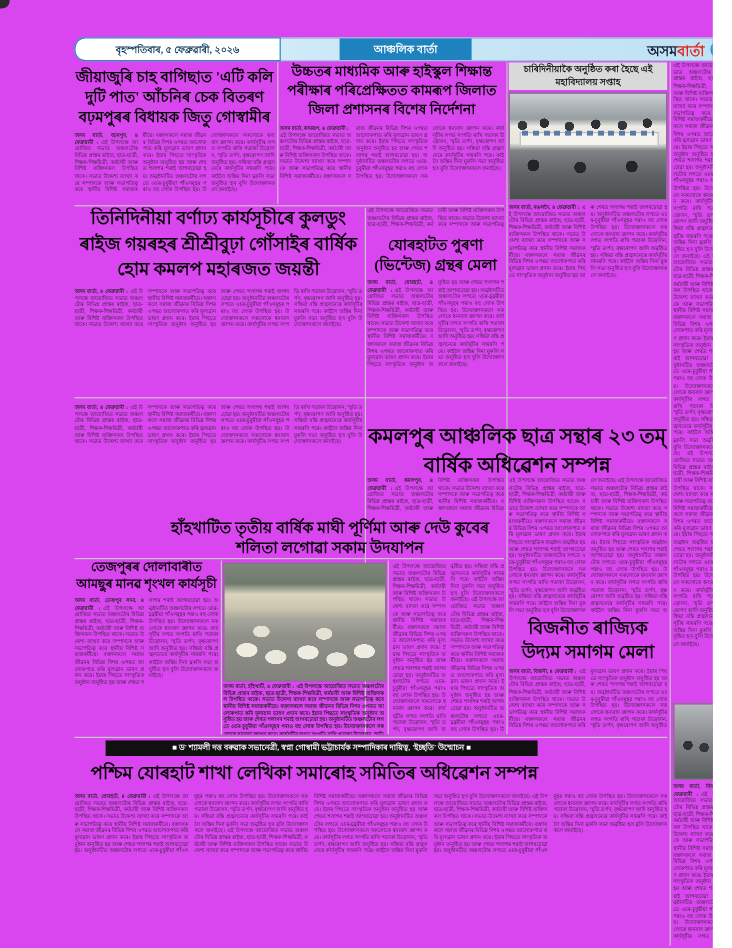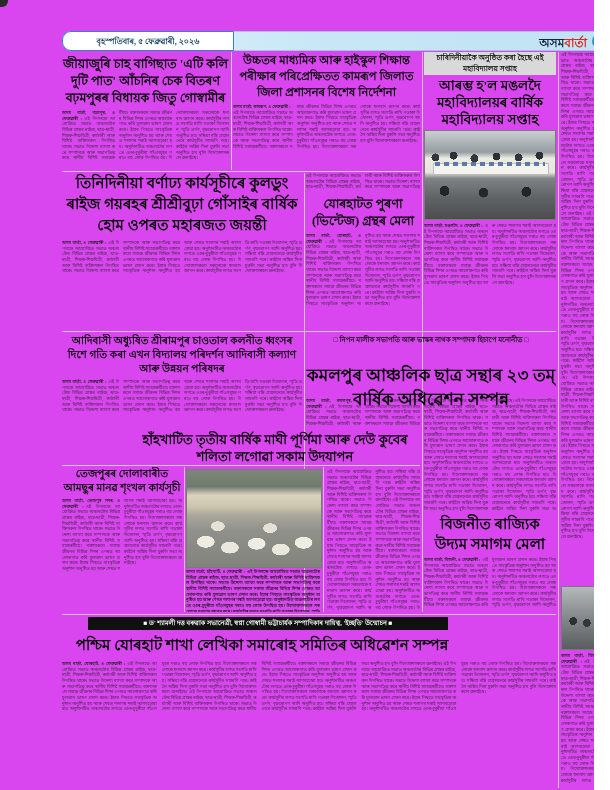--- a/index.html
+++ b/index.html
@@ -72,20 +72,21 @@
 </style>
 </head>
 <body>
 
 <div class="page">
 
   <div class="abs scan-mark" style="left:0;top:0;"></div>
 
   <div class="abs hdr-strip" style="left:62px;top:31px;width:546px;height:18px;">
     <div class="abs date-pill" style="left:-1px;top:-1px;width:170px;height:18px;">বৃহস্পতিবাৰ, ৫ ফেব্ৰুৱাৰী, ২০২৬</div>
+    <div class="abs section-box" style="left:220px;top:0;width:110px;height:18px;">আঞ্চলিক বাৰ্তা</div>
     <div class="abs masthead" style="right:22px;top:2px;">
       <span class="mast-b">অসম</span><span class="mast-r">বাৰ্তা</span>
     </div>
     <div class="abs page-circle" style="right:1px;top:1px;">৩</div>
   </div>
 
   <div class="vr" style="left:231px;top:52px;height:118px;"></div>
   <div class="vr" style="left:422px;top:52px;height:560px;"></div>
   <div class="vr" style="left:558px;top:52px;height:736px;"></div>
   <div class="vr" style="left:304px;top:173px;height:439px;"></div>
@@ -105,21 +106,20 @@
 
   <section class="abs" style="left:233px;top:52px;width:187px;height:118px;">
     <div class="hl" style="font-size:11.5px;line-height:16px;height:48px;">উচ্চতৰ মাধ্যমিক আৰু হাইস্কুল শিক্ষান্ত পৰীক্ষাৰ পৰিপ্ৰেক্ষিতত কামৰূপ জিলাত জিলা প্ৰশাসনৰ বিশেষ নিৰ্দেশনা</div>
     <p class="body-txt c3" style="margin:4px 0 0;height:64px;">
       <b class="dl">অসম বাৰ্তা, কামৰূপ, ৪ ফেব্ৰুৱাৰী :</b><span>এই উপলক্ষে আয়োজিত সভাত অঞ্চলটোৰ বিভিন্ন প্ৰান্তৰ ৰাইজ, ছাত্ৰ-ছাত্ৰী, শিক্ষক-শিক্ষয়িত্ৰী, কৰ্মচাৰী আৰু বিশিষ্ট ব্যক্তিসকল উপস্থিত থাকে। সভাত উদ্দেশ্য ব্যাখ্যা কৰে সম্পাদকে আৰু সভাপতিত্ব কৰে স্থানীয় বিশিষ্ট সমাজকৰ্মীয়ে। বক্তাসকলে সমাজ জীৱনৰ বিভিন্ন দিশৰ ওপৰত আলোকপাত কৰি মূল্যৱান ভাষণ প্ৰদান কৰে। ইয়াৰ পিছতে সাংস্কৃতিক অনুষ্ঠান অনুষ্ঠিত হয় আৰু শেষত শলাগৰ শৰাই আগবঢ়োৱা হয়। অনুষ্ঠানটিত অঞ্চলটোৰ লগতে ওচৰ-চুবুৰীয়া গাঁওসমূহৰ পৰাও বহু লোক উপস্থিত হয়। উদ্যোক্তাসকলে সকলোকে ধন্যবাদ জ্ঞাপন কৰে। কাৰ্যসূচীৰ লগত সংগতি ৰাখি পতাকা উত্তোলন, স্মৃতি তৰ্পণ, বৃক্ষৰোপণ আদি অনুষ্ঠিত হয়। সন্ধিয়া বন্তি প্ৰজ্বলনেৰে কাৰ্যসূচীৰ সামৰণি পৰে। কাইলৈ অন্তিম দিনা মুকলি সভা অনুষ্ঠিত হ'ব বুলি উদ্যোক্তাসকলে জনাইছে।</span>
     </p>
   </section>
 
   <section class="abs" style="left:424px;top:52px;width:132px;height:278px;">
     <div class="kicker-gray">চাৰিদিনীয়াকৈ অনুষ্ঠিত কৰা হৈছে এই মহাবিদ্যালয় সপ্তাহ</div>
-    <div class="hl" style="font-size:13.5px;line-height:17px;height:51px;margin-top:2px;">আৰম্ভ হ'ল মঙলদৈ মহাবিদ্যালয়ৰ বাৰ্ষিক মহাবিদ্যালয় সপ্তাহ</div>
     <div class="photo ph1" style="position:relative;width:130px;height:88px;margin-top:2px;">
       <div class="ph1-crowd"></div>
       <div class="ph1-banner"></div>
       <div class="ph1-banner-text"></div>
     </div>
     <p class="body-txt c2" style="margin:3px 0 0;height:104px;">
       <b class="dl">অসম বাৰ্তা, মঙলদৈ, ৪ ফেব্ৰুৱাৰী :</b><span>এই উপলক্ষে আয়োজিত সভাত অঞ্চলটোৰ বিভিন্ন প্ৰান্তৰ ৰাইজ, ছাত্ৰ-ছাত্ৰী, শিক্ষক-শিক্ষয়িত্ৰী, কৰ্মচাৰী আৰু বিশিষ্ট ব্যক্তিসকল উপস্থিত থাকে। সভাত উদ্দেশ্য ব্যাখ্যা কৰে সম্পাদকে আৰু সভাপতিত্ব কৰে স্থানীয় বিশিষ্ট সমাজকৰ্মীয়ে। বক্তাসকলে সমাজ জীৱনৰ বিভিন্ন দিশৰ ওপৰত আলোকপাত কৰি মূল্যৱান ভাষণ প্ৰদান কৰে। ইয়াৰ পিছতে সাংস্কৃতিক অনুষ্ঠান অনুষ্ঠিত হয় আৰু শেষত শলাগৰ শৰাই আগবঢ়োৱা হয়। অনুষ্ঠানটিত অঞ্চলটোৰ লগতে ওচৰ-চুবুৰীয়া গাঁওসমূহৰ পৰাও বহু লোক উপস্থিত হয়। উদ্যোক্তাসকলে সকলোকে ধন্যবাদ জ্ঞাপন কৰে। কাৰ্যসূচীৰ লগত সংগতি ৰাখি পতাকা উত্তোলন, স্মৃতি তৰ্পণ, বৃক্ষৰোপণ আদি অনুষ্ঠিত হয়। সন্ধিয়া বন্তি প্ৰজ্বলনেৰে কাৰ্যসূচীৰ সামৰণি পৰে। কাইলৈ অন্তিম দিনা মুকলি সভা অনুষ্ঠিত হ'ব বুলি উদ্যোক্তাসকলে জনাইছে।</span>
     </p>
   </section>
 
@@ -131,45 +131,43 @@
     </p>
     <div class="photo ph3" style="position:relative;width:45px;height:62px;margin-top:4px;">
       <div class="ph3-shapes"></div>
     </div>
     <p class="body-txt" style="margin:3px 0 0;height:130px;">
       <b class="dl">অসম বাৰ্তা, বিজনী, ৪ ফেব্ৰুৱাৰী :</b><span>এই উপলক্ষে আয়োজিত সভাত অঞ্চলটোৰ বিভিন্ন প্ৰান্তৰ ৰাইজ, ছাত্ৰ-ছাত্ৰী, শিক্ষক-শিক্ষয়িত্ৰী, কৰ্মচাৰী আৰু বিশিষ্ট ব্যক্তিসকল উপস্থিত থাকে। সভাত উদ্দেশ্য ব্যাখ্যা কৰে সম্পাদকে আৰু সভাপতিত্ব কৰে স্থানীয় বিশিষ্ট সমাজকৰ্মীয়ে। বক্তাসকলে সমাজ জীৱনৰ বিভিন্ন দিশৰ ওপৰত আলোকপাত কৰি মূল্যৱান ভাষণ প্ৰদান কৰে। ইয়াৰ পিছতে সাংস্কৃতিক অনুষ্ঠান অনুষ্ঠিত হয় আৰু শেষত শলাগৰ শৰাই আগবঢ়োৱা হয়। অনুষ্ঠানটিত অঞ্চলটোৰ লগতে ওচৰ-চুবুৰীয়া গাঁওসমূহৰ পৰাও বহু লোক উপস্থিত হয়। উদ্যোক্তাসকলে সকলোকে ধন্যবাদ জ্ঞাপন কৰে। কাৰ্যসূচীৰ লগত সংগতি ৰাখি পতাকা উত্তোলন, স্মৃতি তৰ্পণ, বৃক্ষৰোপণ আদি অনুষ্ঠিত হয়। সন্ধিয়া বন্তি প্ৰজ্বলনেৰে কাৰ্যসূচীৰ সামৰণি পৰে। কাইলৈ অন্তিম দিনা মুকলি সভা অনুষ্ঠিত হ'ব বুলি উদ্যোক্তাসকলে জনাইছে।</span>
     </p>
   </section>
 
   <section class="abs" style="left:62px;top:173px;width:240px;height:157px;">
-    <div class="hl" style="font-size:15px;line-height:21px;height:63px;">তিনিদিনীয়া বৰ্ণাঢ্য কাৰ্যসূচীৰে কুলডুং ৰাইজ গয়ৰহৰ শ্ৰীশ্ৰীবুঢ়া গোঁসাইৰ বাৰ্ষিক হোম ওপৰত মহাৰজত জয়ন্তী</div>
+    <div class="hl" style="font-size:15px;line-height:21px;height:63px;">তিনিদিনীয়া বৰ্ণাঢ্য কাৰ্যসূচীৰে কুলডুং ৰাইজ গয়ৰহৰ শ্ৰীশ্ৰীবুঢ়া গোঁসাইৰ বাৰ্ষিক হোম কমলপ মহাৰজত জয়ন্তী</div>
     <p class="body-txt c4" style="margin:4px 0 0;height:86px;">
       <b class="dl">অসম বাৰ্তা, ৪ ফেব্ৰুৱাৰী :</b><span>এই উপলক্ষে আয়োজিত সভাত অঞ্চলটোৰ বিভিন্ন প্ৰান্তৰ ৰাইজ, ছাত্ৰ-ছাত্ৰী, শিক্ষক-শিক্ষয়িত্ৰী, কৰ্মচাৰী আৰু বিশিষ্ট ব্যক্তিসকল উপস্থিত থাকে। সভাত উদ্দেশ্য ব্যাখ্যা কৰে সম্পাদকে আৰু সভাপতিত্ব কৰে স্থানীয় বিশিষ্ট সমাজকৰ্মীয়ে। বক্তাসকলে সমাজ জীৱনৰ বিভিন্ন দিশৰ ওপৰত আলোকপাত কৰি মূল্যৱান ভাষণ প্ৰদান কৰে। ইয়াৰ পিছতে সাংস্কৃতিক অনুষ্ঠান অনুষ্ঠিত হয় আৰু শেষত শলাগৰ শৰাই আগবঢ়োৱা হয়। অনুষ্ঠানটিত অঞ্চলটোৰ লগতে ওচৰ-চুবুৰীয়া গাঁওসমূহৰ পৰাও বহু লোক উপস্থিত হয়। উদ্যোক্তাসকলে সকলোকে ধন্যবাদ জ্ঞাপন কৰে। কাৰ্যসূচীৰ লগত সংগতি ৰাখি পতাকা উত্তোলন, স্মৃতি তৰ্পণ, বৃক্ষৰোপণ আদি অনুষ্ঠিত হয়। সন্ধিয়া বন্তি প্ৰজ্বলনেৰে কাৰ্যসূচীৰ সামৰণি পৰে। কাইলৈ অন্তিম দিনা মুকলি সভা অনুষ্ঠিত হ'ব বুলি উদ্যোক্তাসকলে জনাইছে।</span>
     </p>
   </section>
 
   <section class="abs" style="left:306px;top:173px;width:114px;height:157px;">
     <p class="body-txt c2" style="margin:0;height:21px;">
       <span>এই উপলক্ষে আয়োজিত সভাত অঞ্চলটোৰ বিভিন্ন প্ৰান্তৰ ৰাইজ, ছাত্ৰ-ছাত্ৰী, শিক্ষক-শিক্ষয়িত্ৰী, কৰ্মচাৰী আৰু বিশিষ্ট ব্যক্তিসকল উপস্থিত থাকে। সভাত উদ্দেশ্য ব্যাখ্যা কৰে সম্পাদকে আৰু সভাপতিত্ব কৰে স্থানীয় বিশিষ্ট সমাজকৰ্মীয়ে। বক্তাসকলে সমাজ জীৱনৰ বিভিন্ন দিশৰ ওপৰত আলোকপাত কৰি মূল্যৱান ভাষণ প্ৰদান কৰে। ইয়াৰ পিছতে সাংস্কৃতিক অনুষ্ঠান অনুষ্ঠিত হয় আৰু শেষত শলাগৰ শৰাই আগবঢ়োৱা হয়। অনুষ্ঠানটিত অঞ্চলটোৰ লগতে ওচৰ-চুবুৰীয়া গাঁওসমূহৰ পৰাও বহু লোক উপস্থিত হয়। উদ্যোক্তাসকলে সকলোকে ধন্যবাদ জ্ঞাপন কৰে। কাৰ্যসূচীৰ লগত সংগতি ৰাখি পতাকা উত্তোলন, স্মৃতি তৰ্পণ, বৃক্ষৰোপণ আদি অনুষ্ঠিত হয়। সন্ধিয়া বন্তি প্ৰজ্বলনেৰে কাৰ্যসূচীৰ সামৰণি পৰে। কাইলৈ অন্তিম দিনা মুকলি সভা অনুষ্ঠিত হ'ব বুলি উদ্যোক্তাসকলে জনাইছে।</span>
     </p>
     <div class="hl" style="font-size:12.5px;line-height:17px;height:34px;margin-top:2px;">যোৰহাটত পুৰণা (ভিন্টেজ) গ্ৰন্থৰ মেলা</div>
     <p class="body-txt c2" style="margin:3px 0 0;height:92px;">
       <b class="dl">অসম বাৰ্তা, যোৰহাট, ৪ ফেব্ৰুৱাৰী :</b><span>এই উপলক্ষে আয়োজিত সভাত অঞ্চলটোৰ বিভিন্ন প্ৰান্তৰ ৰাইজ, ছাত্ৰ-ছাত্ৰী, শিক্ষক-শিক্ষয়িত্ৰী, কৰ্মচাৰী আৰু বিশিষ্ট ব্যক্তিসকল উপস্থিত থাকে। সভাত উদ্দেশ্য ব্যাখ্যা কৰে সম্পাদকে আৰু সভাপতিত্ব কৰে স্থানীয় বিশিষ্ট সমাজকৰ্মীয়ে। বক্তাসকলে সমাজ জীৱনৰ বিভিন্ন দিশৰ ওপৰত আলোকপাত কৰি মূল্যৱান ভাষণ প্ৰদান কৰে। ইয়াৰ পিছতে সাংস্কৃতিক অনুষ্ঠান অনুষ্ঠিত হয় আৰু শেষত শলাগৰ শৰাই আগবঢ়োৱা হয়। অনুষ্ঠানটিত অঞ্চলটোৰ লগতে ওচৰ-চুবুৰীয়া গাঁওসমূহৰ পৰাও বহু লোক উপস্থিত হয়। উদ্যোক্তাসকলে সকলোকে ধন্যবাদ জ্ঞাপন কৰে। কাৰ্যসূচীৰ লগত সংগতি ৰাখি পতাকা উত্তোলন, স্মৃতি তৰ্পণ, বৃক্ষৰোপণ আদি অনুষ্ঠিত হয়। সন্ধিয়া বন্তি প্ৰজ্বলনেৰে কাৰ্যসূচীৰ সামৰণি পৰে। কাইলৈ অন্তিম দিনা মুকলি সভা অনুষ্ঠিত হ'ব বুলি উদ্যোক্তাসকলে জনাইছে।</span>
     </p>
   </section>
 
   <section class="abs" style="left:62px;top:334px;width:240px;height:130px;">
-    <div class="hl" style="font-size:10.5px;line-height:14px;height:42px;">আদিবাসী অধ্যুষিত শ্ৰীৰামপুৰ চাওতাল কলনীত ধ্বংসৰ দিশে গতি কৰা এখন বিদ্যালয় পৰিদৰ্শন আদিবাসী কল্যাণ আৰু উন্নয়ন পৰিষদৰ</div>
     <p class="body-txt c4" style="margin:3px 0 0;height:82px;">
       <b class="dl">অসম বাৰ্তা, ৪ ফেব্ৰুৱাৰী :</b><span>এই উপলক্ষে আয়োজিত সভাত অঞ্চলটোৰ বিভিন্ন প্ৰান্তৰ ৰাইজ, ছাত্ৰ-ছাত্ৰী, শিক্ষক-শিক্ষয়িত্ৰী, কৰ্মচাৰী আৰু বিশিষ্ট ব্যক্তিসকল উপস্থিত থাকে। সভাত উদ্দেশ্য ব্যাখ্যা কৰে সম্পাদকে আৰু সভাপতিত্ব কৰে স্থানীয় বিশিষ্ট সমাজকৰ্মীয়ে। বক্তাসকলে সমাজ জীৱনৰ বিভিন্ন দিশৰ ওপৰত আলোকপাত কৰি মূল্যৱান ভাষণ প্ৰদান কৰে। ইয়াৰ পিছতে সাংস্কৃতিক অনুষ্ঠান অনুষ্ঠিত হয় আৰু শেষত শলাগৰ শৰাই আগবঢ়োৱা হয়। অনুষ্ঠানটিত অঞ্চলটোৰ লগতে ওচৰ-চুবুৰীয়া গাঁওসমূহৰ পৰাও বহু লোক উপস্থিত হয়। উদ্যোক্তাসকলে সকলোকে ধন্যবাদ জ্ঞাপন কৰে। কাৰ্যসূচীৰ লগত সংগতি ৰাখি পতাকা উত্তোলন, স্মৃতি তৰ্পণ, বৃক্ষৰোপণ আদি অনুষ্ঠিত হয়। সন্ধিয়া বন্তি প্ৰজ্বলনেৰে কাৰ্যসূচীৰ সামৰণি পৰে। কাইলৈ অন্তিম দিনা মুকলি সভা অনুষ্ঠিত হ'ব বুলি উদ্যোক্তাসকলে জনাইছে।</span>
     </p>
   </section>
 
   <section class="abs" style="left:306px;top:334px;width:250px;height:62px;">
-    <div class="kicker-plain">□ নিপন মালীক সভাপতি আৰু ভাস্কৰ নাথক সম্পাদক হিচাপে মনোনীত □</div>
     <div class="hl" style="font-size:17px;line-height:24px;height:48px;margin-top:18px;">কমলপুৰ আঞ্চলিক ছাত্ৰ সন্থাৰ ২৩ তম্ বাৰ্ষিক অধিৱেশন সম্পন্ন</div>
   </section>
   <p class="abs body-txt c2" style="left:306px;top:398px;width:114px;height:32px;margin:0;">
     <b class="dl">অসম বাৰ্তা, কমলপুৰ, ৪ ফেব্ৰুৱাৰী :</b><span>এই উপলক্ষে আয়োজিত সভাত অঞ্চলটোৰ বিভিন্ন প্ৰান্তৰ ৰাইজ, ছাত্ৰ-ছাত্ৰী, শিক্ষক-শিক্ষয়িত্ৰী, কৰ্মচাৰী আৰু বিশিষ্ট ব্যক্তিসকল উপস্থিত থাকে। সভাত উদ্দেশ্য ব্যাখ্যা কৰে সম্পাদকে আৰু সভাপতিত্ব কৰে স্থানীয় বিশিষ্ট সমাজকৰ্মীয়ে। বক্তাসকলে সমাজ জীৱনৰ বিভিন্ন দিশৰ ওপৰত আলোকপাত কৰি মূল্যৱান ভাষণ প্ৰদান কৰে। ইয়াৰ পিছতে সাংস্কৃতিক অনুষ্ঠান অনুষ্ঠিত হয় আৰু শেষত শলাগৰ শৰাই আগবঢ়োৱা হয়। অনুষ্ঠানটিত অঞ্চলটোৰ লগতে ওচৰ-চুবুৰীয়া গাঁওসমূহৰ পৰাও বহু লোক উপস্থিত হয়। উদ্যোক্তাসকলে সকলোকে ধন্যবাদ জ্ঞাপন কৰে। কাৰ্যসূচীৰ লগত সংগতি ৰাখি পতাকা উত্তোলন, স্মৃতি তৰ্পণ, বৃক্ষৰোপণ আদি অনুষ্ঠিত হয়। সন্ধিয়া বন্তি প্ৰজ্বলনেৰে কাৰ্যসূচীৰ সামৰণি পৰে। কাইলৈ অন্তিম দিনা মুকলি সভা অনুষ্ঠিত হ'ব বুলি উদ্যোক্তাসকলে জনাইছে।</span>
   </p>
   <p class="abs body-txt c2" style="left:424px;top:398px;width:132px;height:114px;margin:0;">
     <span>এই উপলক্ষে আয়োজিত সভাত অঞ্চলটোৰ বিভিন্ন প্ৰান্তৰ ৰাইজ, ছাত্ৰ-ছাত্ৰী, শিক্ষক-শিক্ষয়িত্ৰী, কৰ্মচাৰী আৰু বিশিষ্ট ব্যক্তিসকল উপস্থিত থাকে। সভাত উদ্দেশ্য ব্যাখ্যা কৰে সম্পাদকে আৰু সভাপতিত্ব কৰে স্থানীয় বিশিষ্ট সমাজকৰ্মীয়ে। বক্তাসকলে সমাজ জীৱনৰ বিভিন্ন দিশৰ ওপৰত আলোকপাত কৰি মূল্যৱান ভাষণ প্ৰদান কৰে। ইয়াৰ পিছতে সাংস্কৃতিক অনুষ্ঠান অনুষ্ঠিত হয় আৰু শেষত শলাগৰ শৰাই আগবঢ়োৱা হয়। অনুষ্ঠানটিত অঞ্চলটোৰ লগতে ওচৰ-চুবুৰীয়া গাঁওসমূহৰ পৰাও বহু লোক উপস্থিত হয়। উদ্যোক্তাসকলে সকলোকে ধন্যবাদ জ্ঞাপন কৰে। কাৰ্যসূচীৰ লগত সংগতি ৰাখি পতাকা উত্তোলন, স্মৃতি তৰ্পণ, বৃক্ষৰোপণ আদি অনুষ্ঠিত হয়। সন্ধিয়া বন্তি প্ৰজ্বলনেৰে কাৰ্যসূচীৰ সামৰণি পৰে। কাইলৈ অন্তিম দিনা মুকলি সভা অনুষ্ঠিত হ'ব বুলি উদ্যোক্তাসকলে জনাইছে।</span>
     <span>এই উপলক্ষে আয়োজিত সভাত অঞ্চলটোৰ বিভিন্ন প্ৰান্তৰ ৰাইজ, ছাত্ৰ-ছাত্ৰী, শিক্ষক-শিক্ষয়িত্ৰী, কৰ্মচাৰী আৰু বিশিষ্ট ব্যক্তিসকল উপস্থিত থাকে। সভাত উদ্দেশ্য ব্যাখ্যা কৰে সম্পাদকে আৰু সভাপতিত্ব কৰে স্থানীয় বিশিষ্ট সমাজকৰ্মীয়ে। বক্তাসকলে সমাজ জীৱনৰ বিভিন্ন দিশৰ ওপৰত আলোকপাত কৰি মূল্যৱান ভাষণ প্ৰদান কৰে। ইয়াৰ পিছতে সাংস্কৃতিক অনুষ্ঠান অনুষ্ঠিত হয় আৰু শেষত শলাগৰ শৰাই আগবঢ়োৱা হয়। অনুষ্ঠানটিত অঞ্চলটোৰ লগতে ওচৰ-চুবুৰীয়া গাঁওসমূহৰ পৰাও বহু লোক উপস্থিত হয়। উদ্যোক্তাসকলে সকলোকে ধন্যবাদ জ্ঞাপন কৰে। কাৰ্যসূচীৰ লগত সংগতি ৰাখি পতাকা উত্তোলন, স্মৃতি তৰ্পণ, বৃক্ষৰোপণ আদি অনুষ্ঠিত হয়। সন্ধিয়া বন্তি প্ৰজ্বলনেৰে কাৰ্যসূচীৰ সামৰণি পৰে। কাইলৈ অন্তিম দিনা মুকলি সভা অনুষ্ঠিত হ'ব বুলি উদ্যোক্তাসকলে জনাইছে।</span>
   </p>
 

